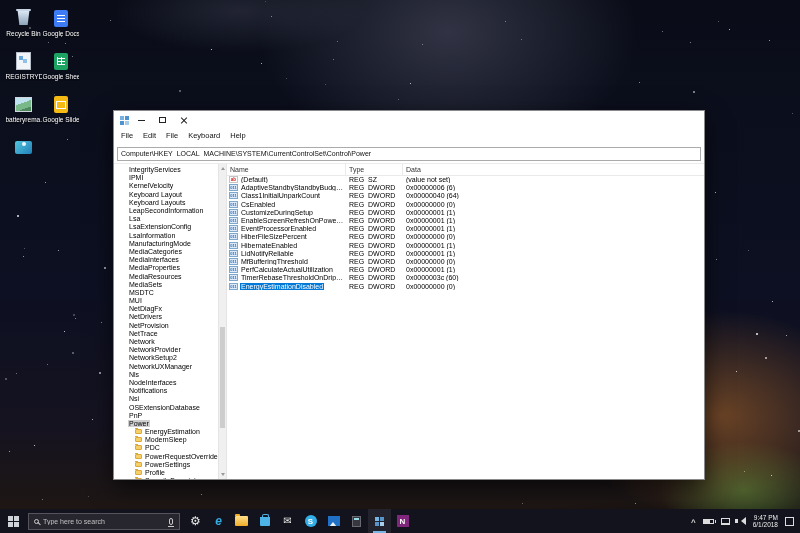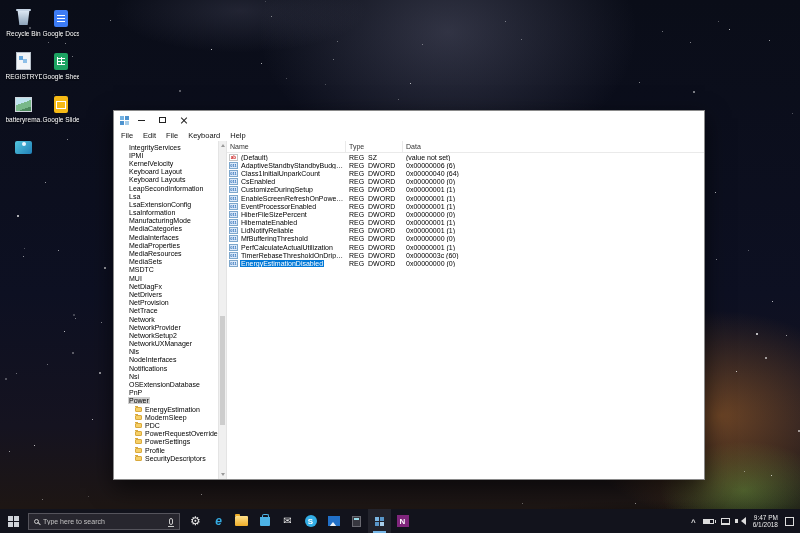--- a/index.html
+++ b/index.html
@@ -300,20 +300,23 @@
           <i></i>
         </span>
     </div>
     <div class="menubar" id="menubar">
         <span class="menu-item">File</span>
         <span class="menu-item">Edit</span>
         <span class="menu-item">File</span>
         <span class="menu-item">Keyboard</span>
         <span class="menu-item">Help</span>
       </div>
+    <div class="addressbar">
+      <input class="addr" readonly="" value="Computer\HKEY_LOCAL_MACHINE\SYSTEM\CurrentControlSet\Control\Power" style="">
+    </div>
     <div class="panes">
       <div class="tree" id="tree">
           <div class="tree-item">
             <span class="tlabel">IntegrityServices</span>
           </div>
           <div class="tree-item">
             <span class="tlabel">IPMI</span>
           </div>
           <div class="tree-item">
             <span class="tlabel">KernelVelocity</span>

